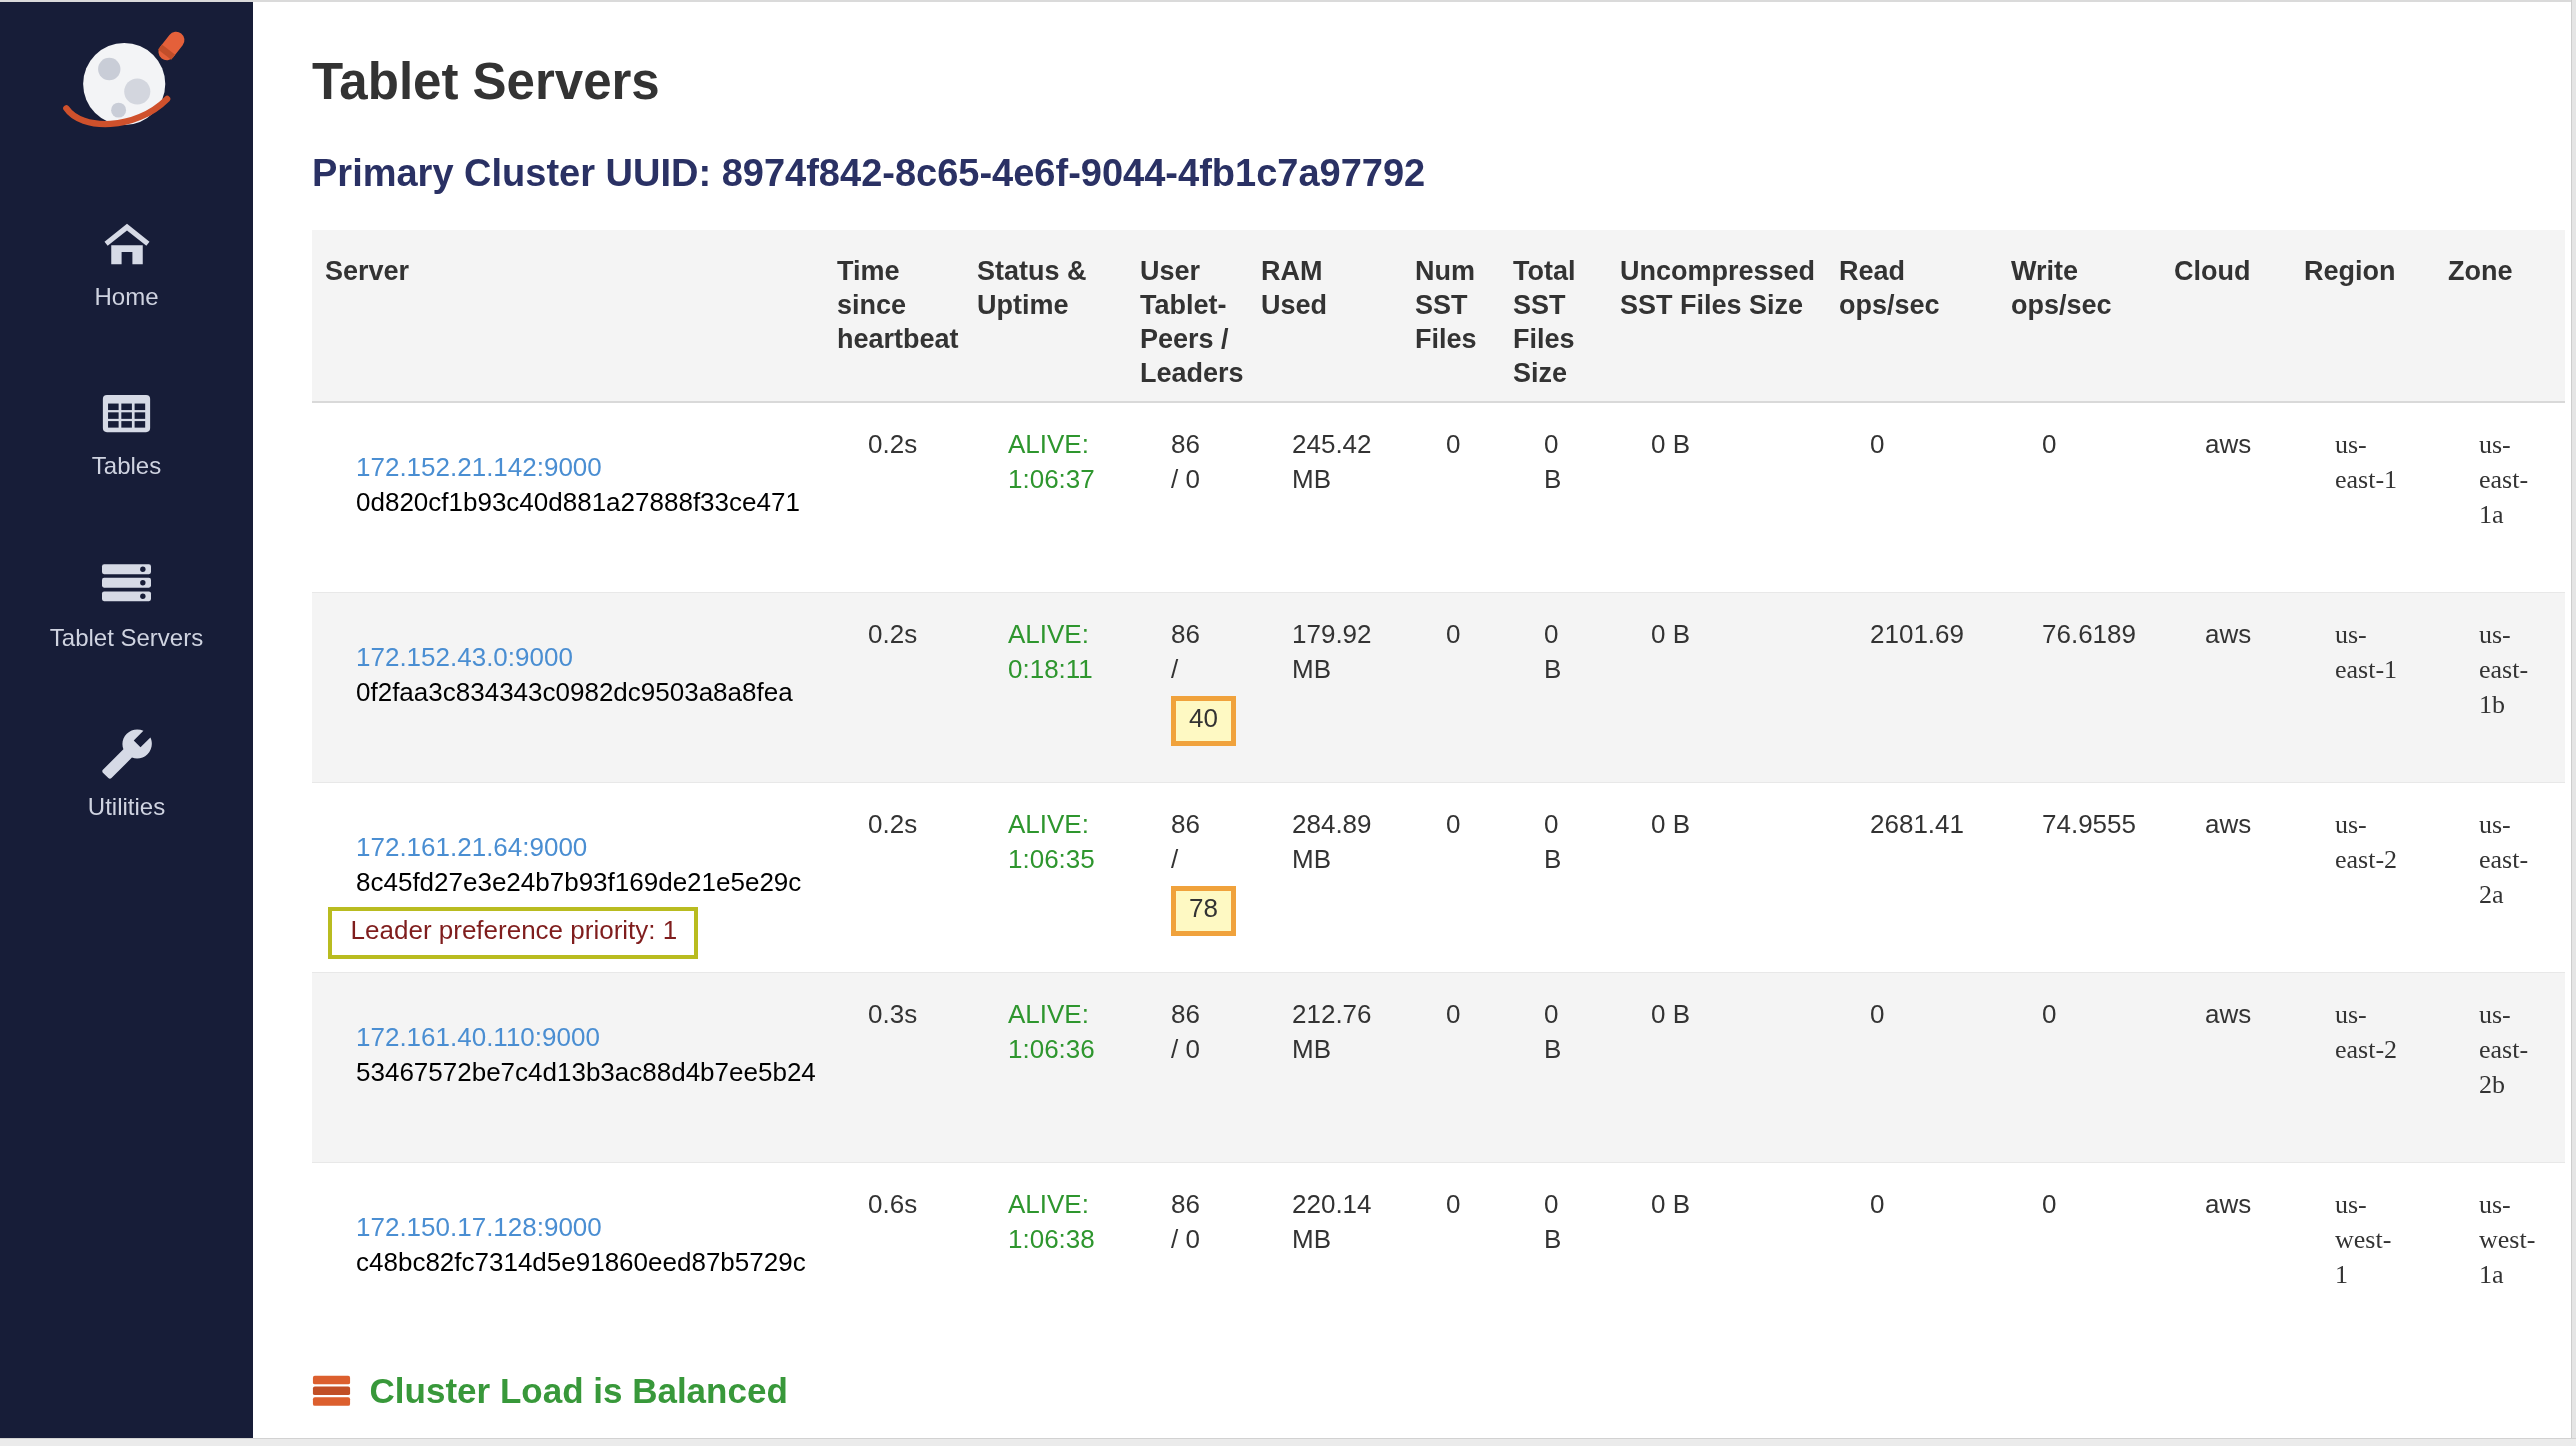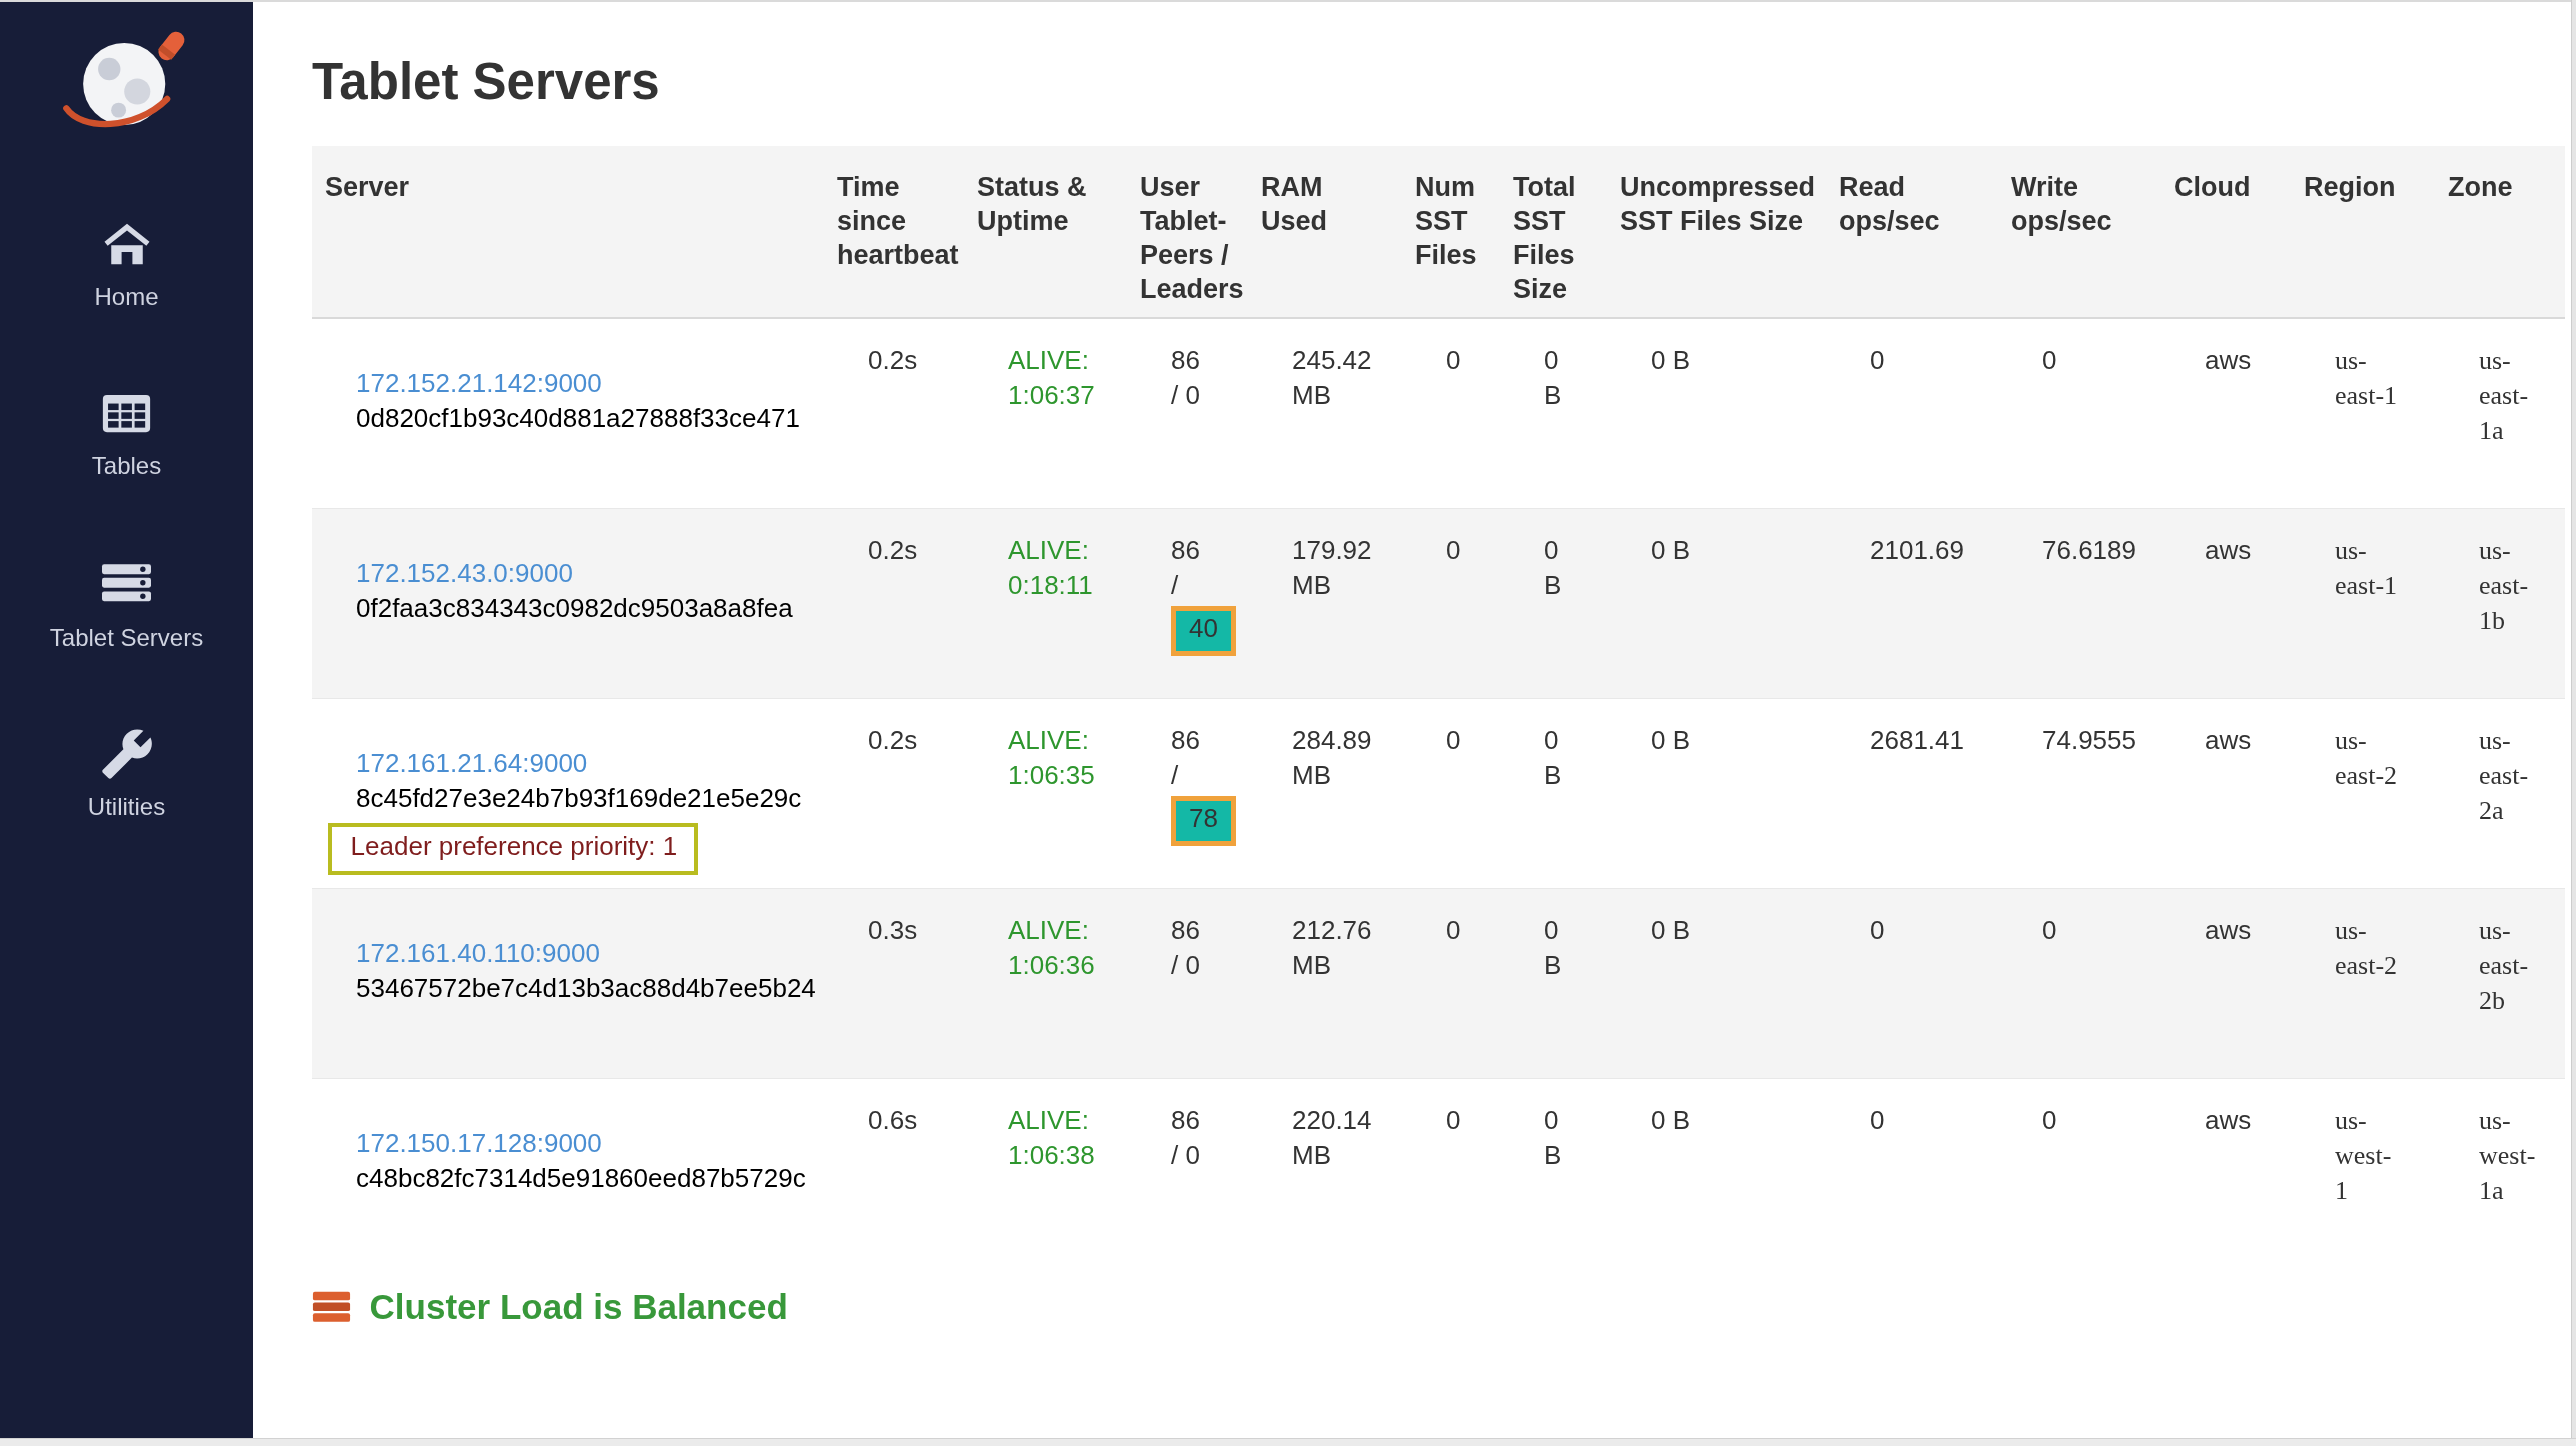--- a/index.html
+++ b/index.html
@@ -30,22 +30,22 @@
              padding:24px 11.2px 9.3px 44px; height:190px; color:#333;
              border-top:1.9px solid #e8e8e8; }
   tbody tr:nth-child(even) td { background:#f4f4f4; }
 
   .server-link { color:#4a8ed2; text-decoration:none; cursor:pointer; display:inline-block;margin-top:23px; }
   .server-uuid { color:#000000; }
   .leader-pref { display:inline-block; border:4.7px solid #b9bc20; padding:1.9px 17px 7.4px 18.6px;
                  margin:7.4px 0 0 -28px; color:#7f1d1d; background:transparent; }
   .status-line { display:block; color:#2e962e; }
   .block { display:block; }
-  .leaders-box { display:inline-block; border:5.6px solid #f0a23c; background:#14b8a6;
-                 padding:0 13px 5.6px 13px; margin-top:3px; }
+  .leaders-box { display:inline-block; border:5.6px solid #f0a23c; background:#fef9c3;
+                 padding:0 13px 5.6px 13px; margin-top:9px; }
   .ram-wrap { display:block; max-width:93px; }
   .narrow { display:block; max-width:28px; }
   .narrow-region { display:block; max-width:65px;font-family:Liberation Serif, serif; }
   .nowrap { white-space:nowrap; }
 
   
   .note { font-size:27px; color:#333; margin-top:35px; }
   .status-row { display:flex; align-items:center; gap:18.6px; margin-top:18.6px;
                 font-size:35px; font-weight:bold; color:#38983a; }
 
@@ -123,20 +123,21 @@
         <g transform="scale(-1,1) translate(-24,0)">
           <path d="M22.7 19l-9.1-9.1c.9-2.3.4-5-1.5-6.9-2-2-5-2.4-7.4-1.3L9 6 6 9 1.6 4.7C.4 7.1.9 10.1 2.9 12.1c1.9 1.9 4.6 2.4 6.9 1.5l9.1 9.1c.4.4 1 .4 1.4 0l2.3-2.3c.5-.4.5-1.1.1-1.4z" fill="#d6dae6"></path>
         </g>
       </svg>
       <span class="label">Utilities</span>
     </div>
   </aside>
 
   <main class="main">
     <h1 class="page-title">Tablet Servers</h1>
+    <h2 class="cluster-uuid">Primary Cluster UUID: 8974f842-8c65-4e6f-9044-4fb1c7a97792</h2>
 
     <table class="tservers">
       <colgroup>
         <col style="width:512px">
           <col style="width:140px">
           <col style="width:163px">
           <col style="width:121px">
         <col style="width:154px">
           <col style="width:98px">
           <col style="width:107px">

